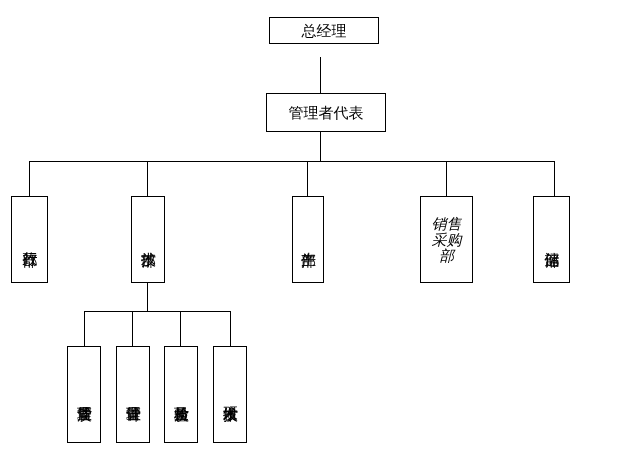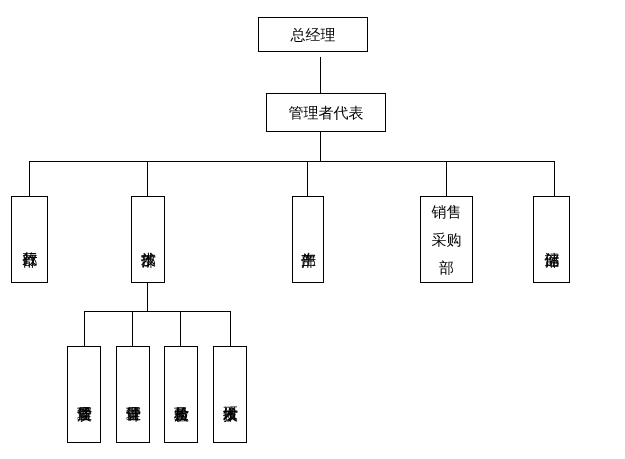--- a/index.html
+++ b/index.html
@@ -46,21 +46,22 @@
   
   .node.vert .node-label {
     writing-mode: vertical-rl;
     text-orientation: upright;
     font-size: 15px;
     line-height: 17px;
   }
   
   .node.stack .node-label {
     font-size: 15px;
-    line-height: 28px;
+    line-height: 16px;
+    font-style: italic;
   }
   
   .line {
     position: absolute;
     background: #000000;
     z-index: 1;
   }
   .line.h { height: 1px; }
   .line.v { width: 1px; }
 </style>
@@ -83,21 +84,21 @@
 
   <div class="line v" style="left:147px; top:282px; height:30px;"></div>
 
   <div class="line h" style="left:84px; top:311px; width:147px;"></div>
 
   <div class="line v" style="left:84px; top:311px; height:35px;"></div>
   <div class="line v" style="left:132px; top:311px; height:35px;"></div>
   <div class="line v" style="left:180px; top:311px; height:35px;"></div>
   <div class="line v" style="left:230px; top:311px; height:35px;"></div>
 
-  <div class="node horiz" style="left:258px; top:17px; width:110px; height:35px;">
+  <div class="node horiz" style="left:269px; top:17px; width:110px; height:27px;">
     <span class="node-label">总经理</span>
   </div>
 
   <div class="node horiz" style="left:266px; top:93px; width:120px; height:39px;">
     <span class="node-label">管理者代表</span>
   </div>
 
   <div class="node vert" style="left:11px; top:196px; width:37px; height:87px;">
     <span class="node-label">行政部</span>
   </div>

